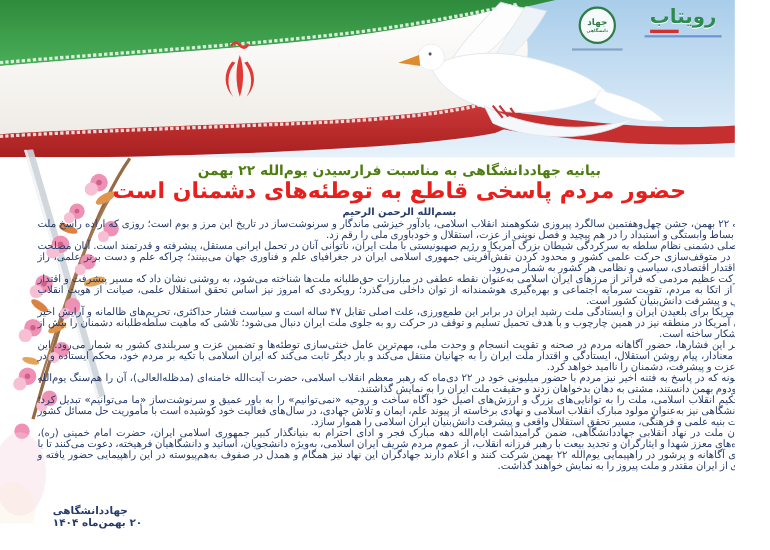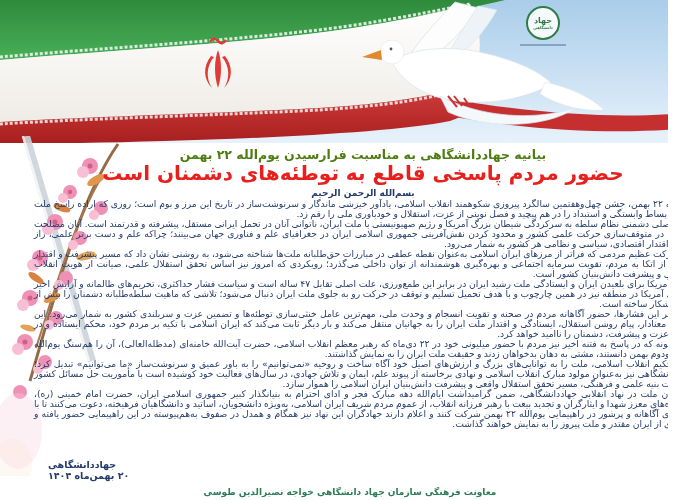--- a/index.html
+++ b/index.html
@@ -111,20 +111,25 @@
         <path d="M448,96 l9,11 m-3,-11 l8,10 m2,-8 l6,9" stroke="#cc3333" stroke-width="2" fill="none"></path>
       </g>
     </svg>
 
     <div class="seal">
       <div class="s1">جهاد</div>
       <div class="s2">دانشگاهی</div>
     </div>
     <div class="seal-caption"></div>
 
+    <div class="rooytab">
+      <div class="rt">رویتاب</div>
+      <div class="rt-red"></div>
+      <div class="rt-blue"></div>
+    </div>
   </div>
 
   <svg class="flowers" width="125" height="340" viewBox="0 0 125 340">
     <g opacity="0.9">
 
       <path d="M26,0 L92,225" stroke="#ccd3da" stroke-width="8"></path>
       <path d="M23,0 L89,225" stroke="#f2f4f6" stroke-width="2.5"></path>
 
       <path d="M118,8 C82,60 60,140 30,245" stroke="#8a5a33" stroke-width="3" fill="none"></path>
       <path d="M102,40 C72,92 56,150 36,212" stroke="#9c6a3e" stroke-width="2" fill="none"></path>
@@ -191,15 +196,14 @@
       <p>امام حکیم انقلاب اسلامی، ملت را به توانایی‌های بزرگ و ارزش‌های اصیل خود آگاه ساخت و روحیه «نمی‌توانیم» را به باور عمیق و سرنوشت‌ساز «ما می‌توانیم» تبدیل کرد؛ جهاددانشگاهی نیز به‌عنوان مولود مبارک انقلاب اسلامی و نهادی برخاسته از پیوند علم، ایمان و تلاش جهادی، در سال‌های فعالیت خود کوشیده است با مأموریت حل مسائل کشور و تقویت بنیه علمی و فرهنگی، مسیر تحقق استقلال واقعی و پیشرفت دانش‌بنیان ایران اسلامی را هموار سازد.</p>
       <p>فرزندان ملت در نهاد انقلابی جهاددانشگاهی، ضمن گرامیداشت ایام‌الله دهه مبارک فجر و ادای احترام به بنیانگذار کبیر جمهوری اسلامی ایران، حضرت امام خمینی (ره)، خانواده‌های معزز شهدا و ایثارگران و تجدید بیعت با رهبر فرزانه انقلاب، از عموم مردم شریف ایران اسلامی، به‌ویژه دانشجویان، اساتید و دانشگاهیان فرهیخته، دعوت می‌کنند تا با حضوری آگاهانه و پرشور در راهپیمایی یوم‌الله ۲۲ بهمن شرکت کنند و اعلام دارند جهادگران این نهاد نیز همگام و همدل در صفوف به‌هم‌پیوسته در این راهپیمایی حضور یافته و جلوه‌ای از ایران مقتدر و ملت پیروز را به نمایش خواهند گذاشت.</p>
     </div>
   </div>
 
   <div class="signature">
     <div>جهاددانشگاهی</div>
     <div>۲۰ بهمن‌ماه ۱۴۰۴</div>
   </div>
 
-  <div class="footer">معاونت فرهنگی سازمان جهاد دانشگاهی خواجه نصیرالدین طوسی</div>
 
 </div>
 
 </body></html>

